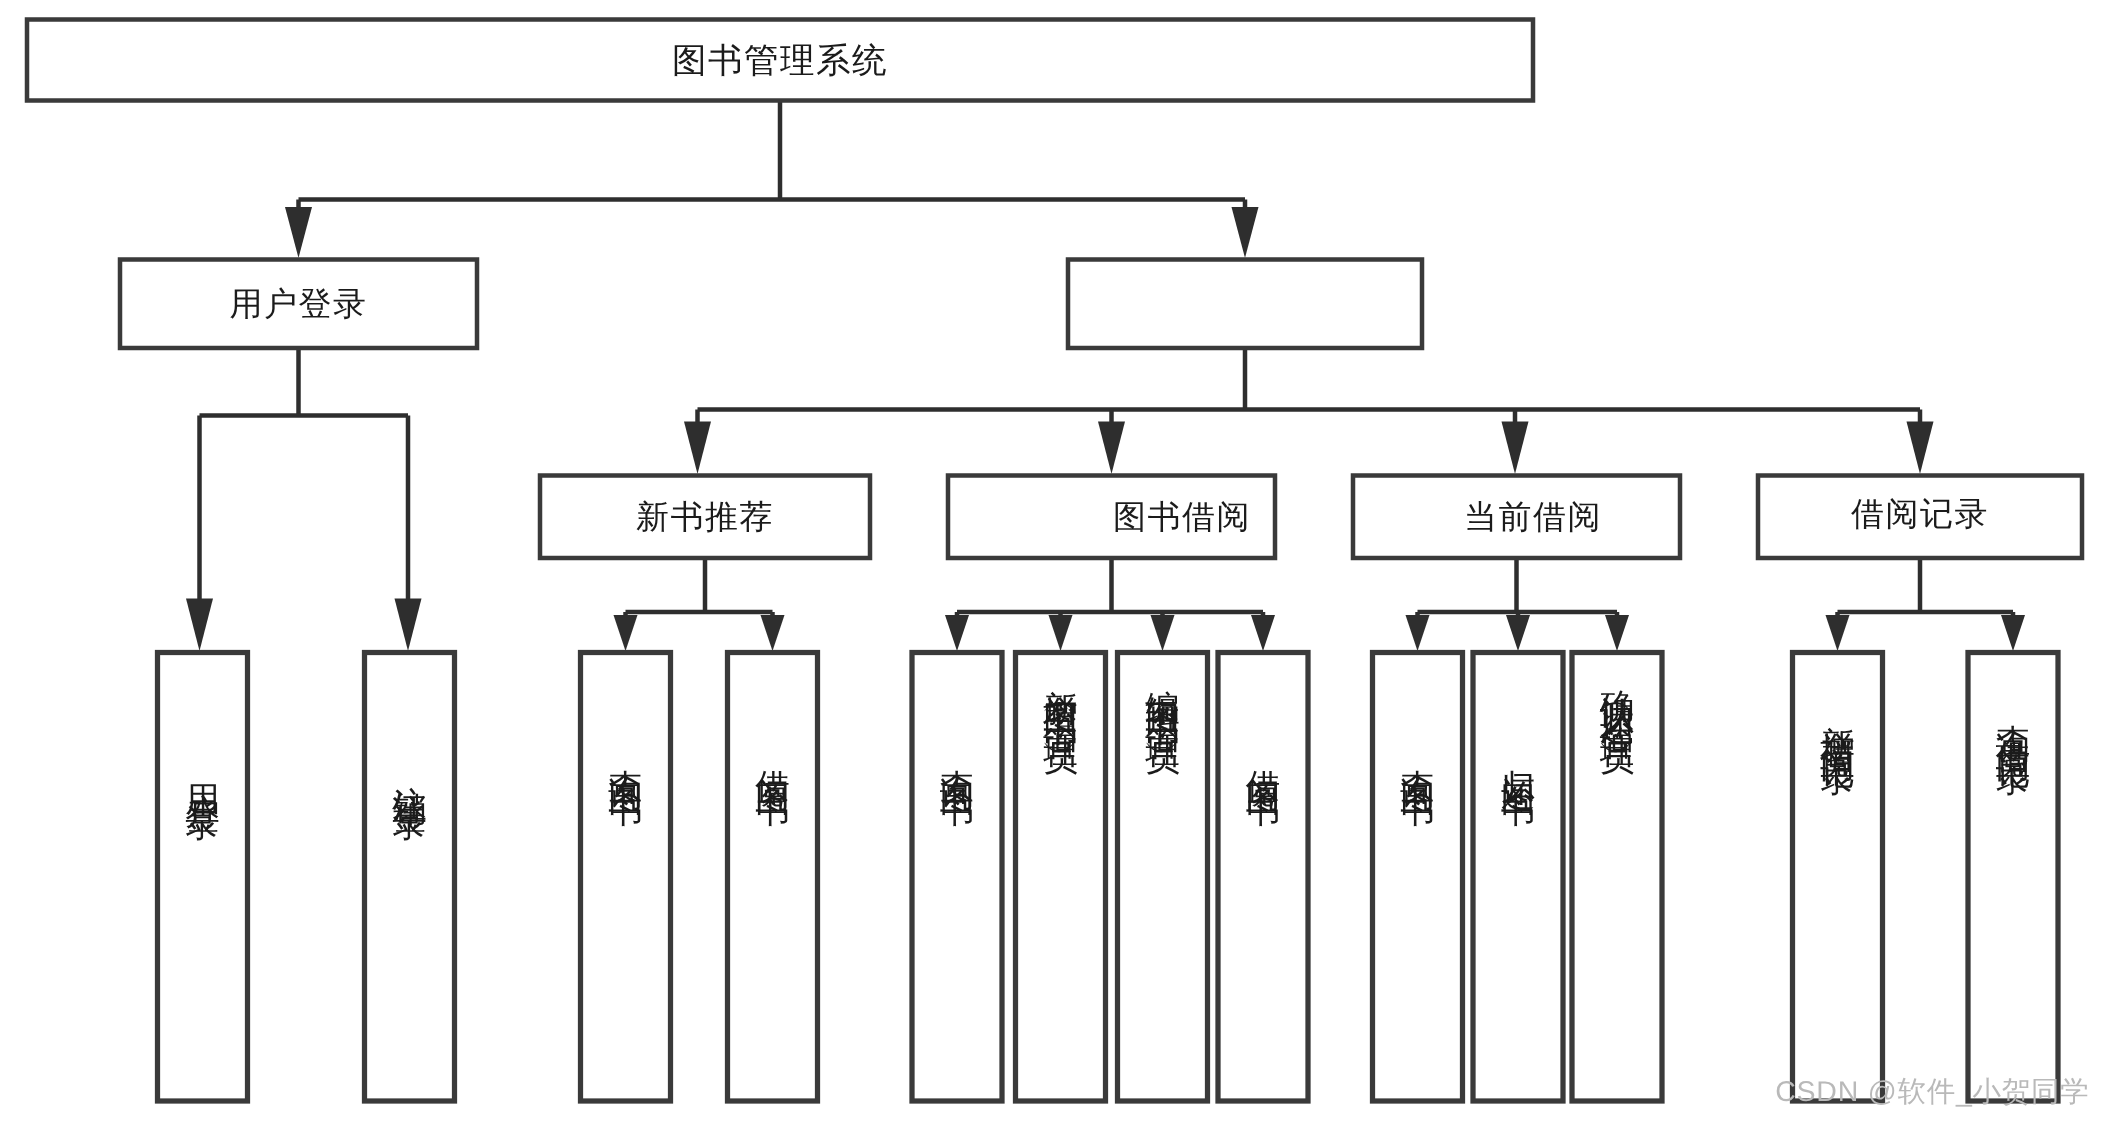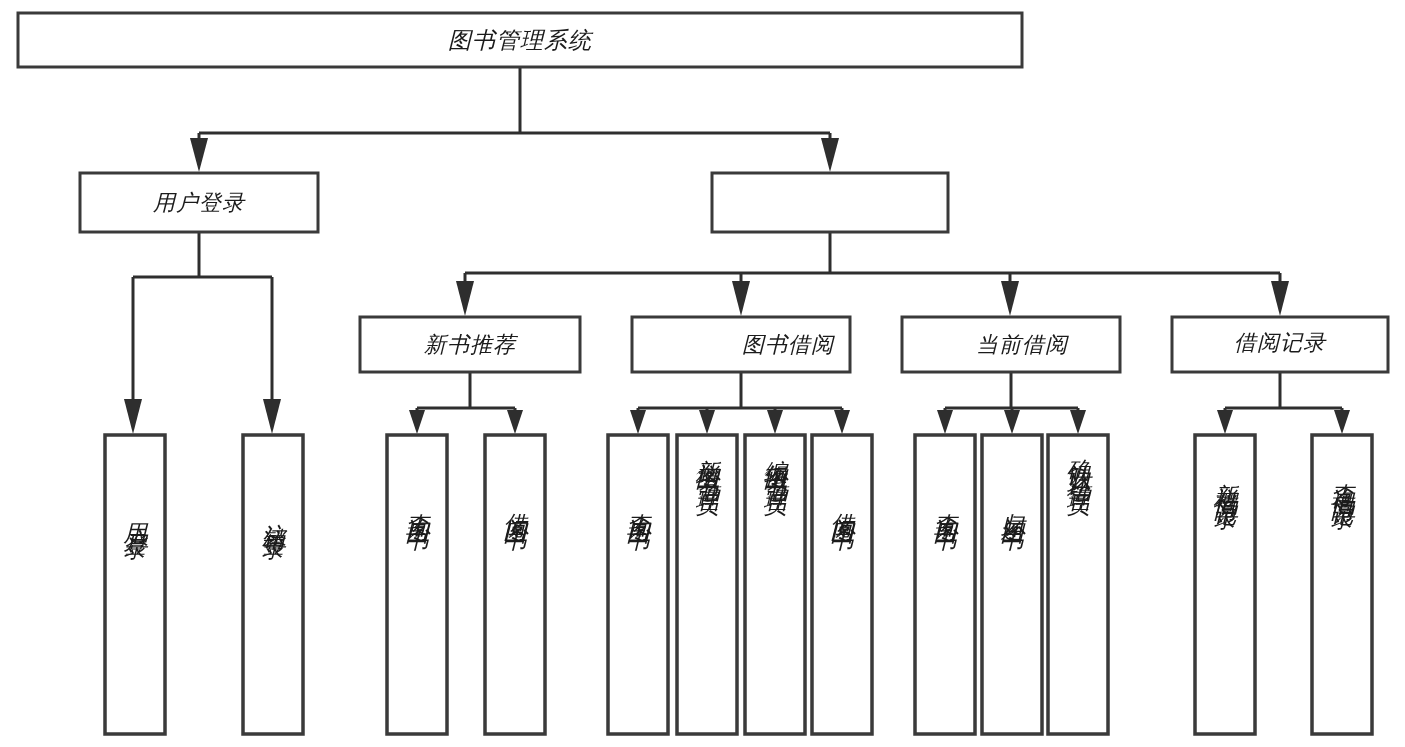--- a/index.html
+++ b/index.html
@@ -12,21 +12,20 @@
     height: 747px;
     font-family: "Liberation Sans", "DejaVu Sans", sans-serif;
     overflow: hidden;
     position: relative;
   }
   #diagram-root {
     position: absolute;
     left: 0; top: 0;
     width: 1405px;
     height: 747px;
-    font-style: italic;
   }
   svg.flow {
     display: block;
     width: 1405px;
     height: 747px;
   }
   .box-rect {
     fill: #ffffff;
     stroke: #3a3a3a;
     stroke-width: 3;
@@ -241,14 +240,15 @@
   <div class="vtext-wrap" style="left:1048px; top:435px; width:60px; height:299px; padding-top:6px;">
     <span class="vtext">确认归还（管理员）</span>
   </div>
   <div class="vtext-wrap" style="left:1195px; top:435px; width:60px; height:299px; padding-top:30px;">
     <span class="vtext">新增借阅记录</span>
   </div>
   <div class="vtext-wrap" style="left:1312px; top:435px; width:60px; height:299px; padding-top:30px;">
     <span class="vtext">查询借阅记录</span>
   </div>
 
+  <div id="watermark">CSDN @软件_小贺同学</div>
 
 </div>
 
 </body></html>

